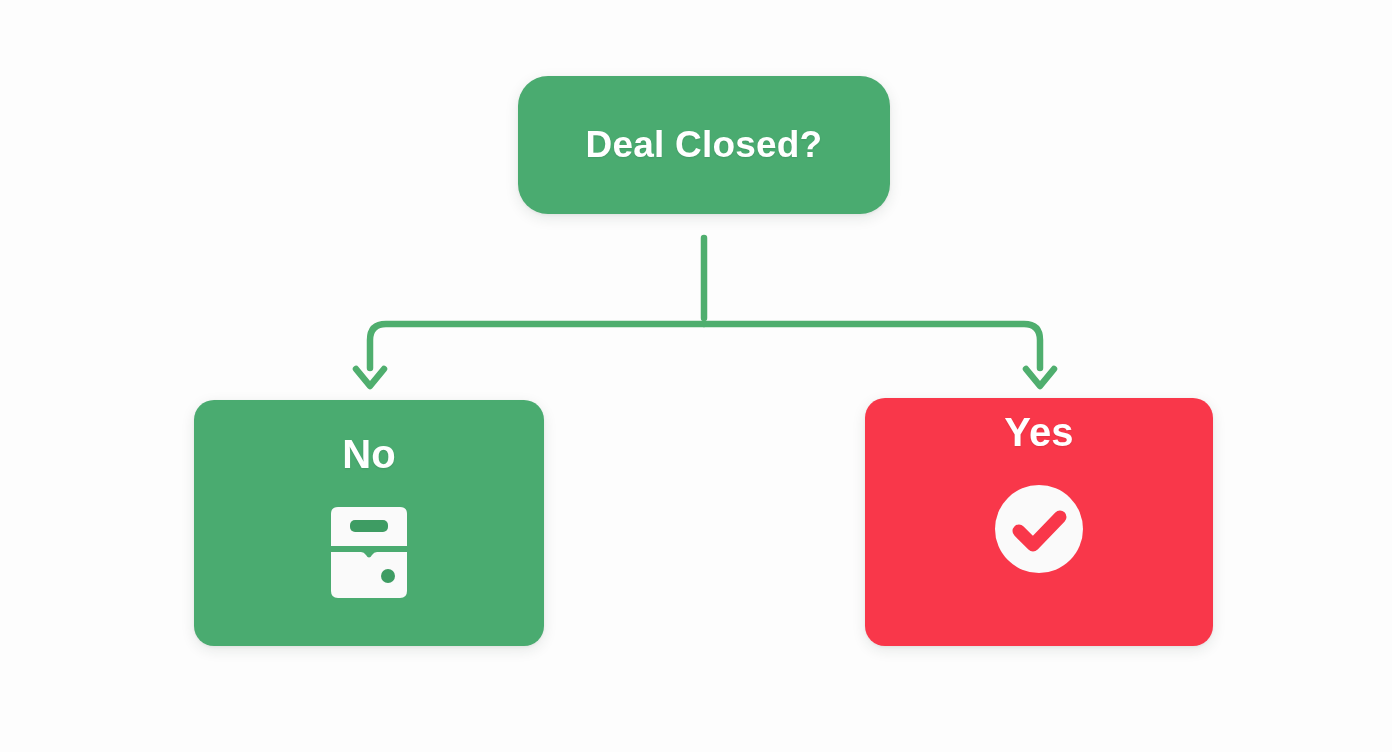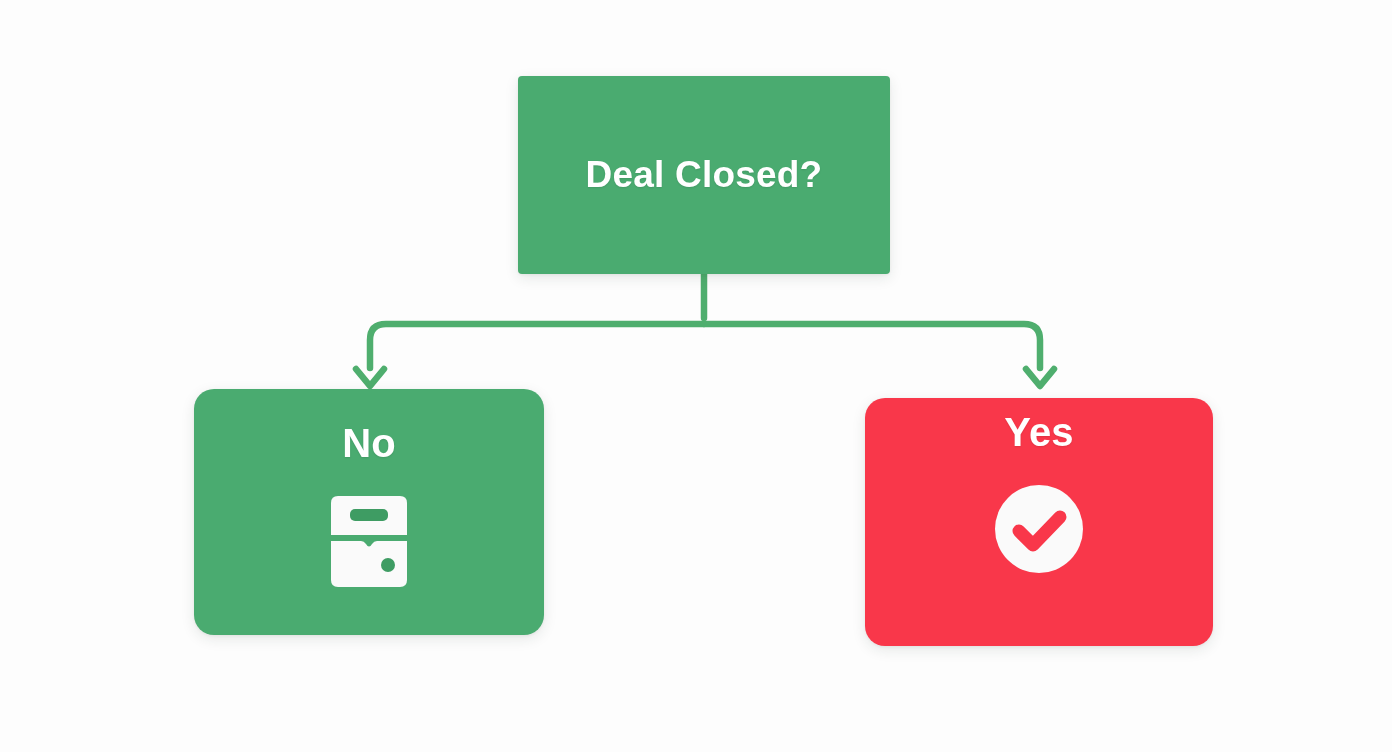--- a/index.html
+++ b/index.html
@@ -42,28 +42,28 @@
     justify-content: center;
     border-radius: 20px;
     box-shadow: 0 4px 14px rgba(30, 50, 40, 0.10),
                 0 1px 3px rgba(30, 50, 40, 0.06);
   }
 
   .node-root {
     left: 518px;
     top: 76px;
     width: 372px;
-    height: 198px;
-    border-radius: 4px;
+    height: 138px;
+    border-radius: 30px;
     background: #4aab70;
   }
 
   .node-left {
     left: 194px;
-    top: 389px;
+    top: 400px;
     width: 350px;
     height: 246px;
     background: #4aab70;
     justify-content: flex-start;
     padding-top: 34px;
   }
 
   .node-right {
     left: 865px;
     top: 398px;

